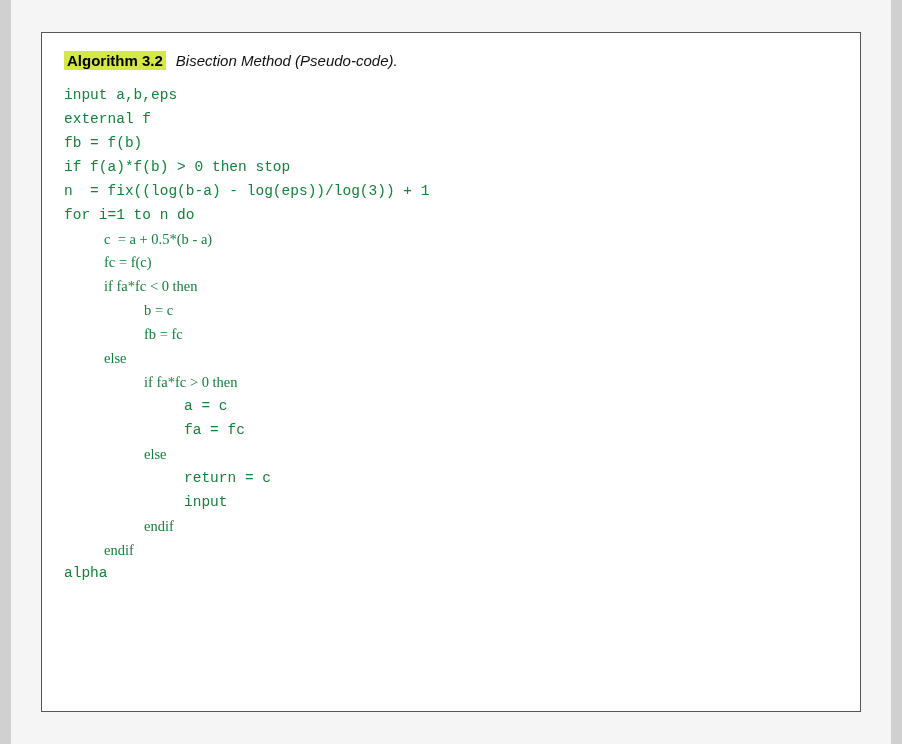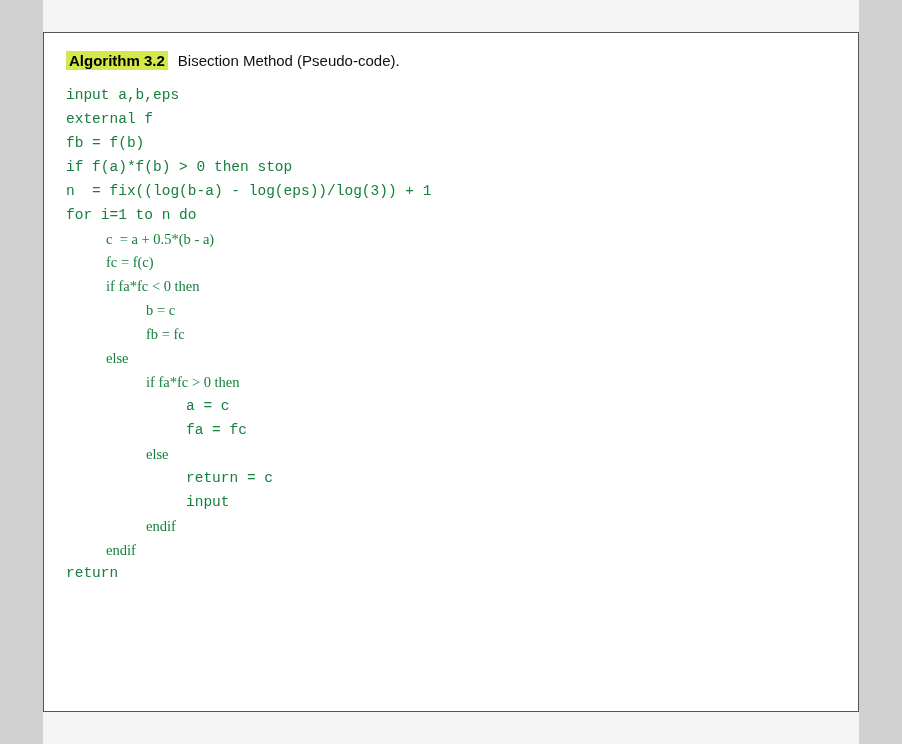--- a/index.html
+++ b/index.html
@@ -11,21 +11,21 @@
     body {
       background: #d0d0d0;
       display: flex;
       justify-content: center;
       align-items: center;
       min-height: 100vh;
       font-family: Arial, sans-serif;
     }
 
     .page-container {
-      width: 816px;
+      width: 880px;
       height: 744px;
       background: #f5f5f5;
       display: flex;
       justify-content: center;
       align-items: center;
     }
 
     .algorithm-box {
       width: 820px;
       min-height: 680px;
@@ -44,20 +44,21 @@
 
     .algorithm-label {
       background-color: #d4e84a;
       font-weight: bold;
       font-size: 15px;
       padding: 1px 3px;
       font-family: Arial, sans-serif;
     }
 
     .algorithm-title {
+      font-style: italic;
       font-family: Arial, sans-serif;
       font-size: 15px;
       color: #111;
     }
 
     .code-block {
       font-family: 'Courier New', Courier, monospace;
       font-size: 14.5px;
       color: #15803d;
       line-height: 1.65;
@@ -97,17 +98,17 @@
         <span class="code-line indent2">fb = fc</span>
         <span class="code-line indent1">else</span>
         <span class="code-line indent2">if fa*fc &gt; 0 then</span>
         <span class="code-line indent3">a = c</span>
         <span class="code-line indent3">fa = fc</span>
         <span class="code-line indent2">else</span>
         <span class="code-line indent3">return = c</span>
         <span class="code-line indent3">input</span>
         <span class="code-line indent2">endif</span>
         <span class="code-line indent1">endif</span>
-        <span class="code-line">return</span>
+        <span class="code-line">alpha</span>
       </div>
 
   </div>
 </div>
 
 </body></html>

